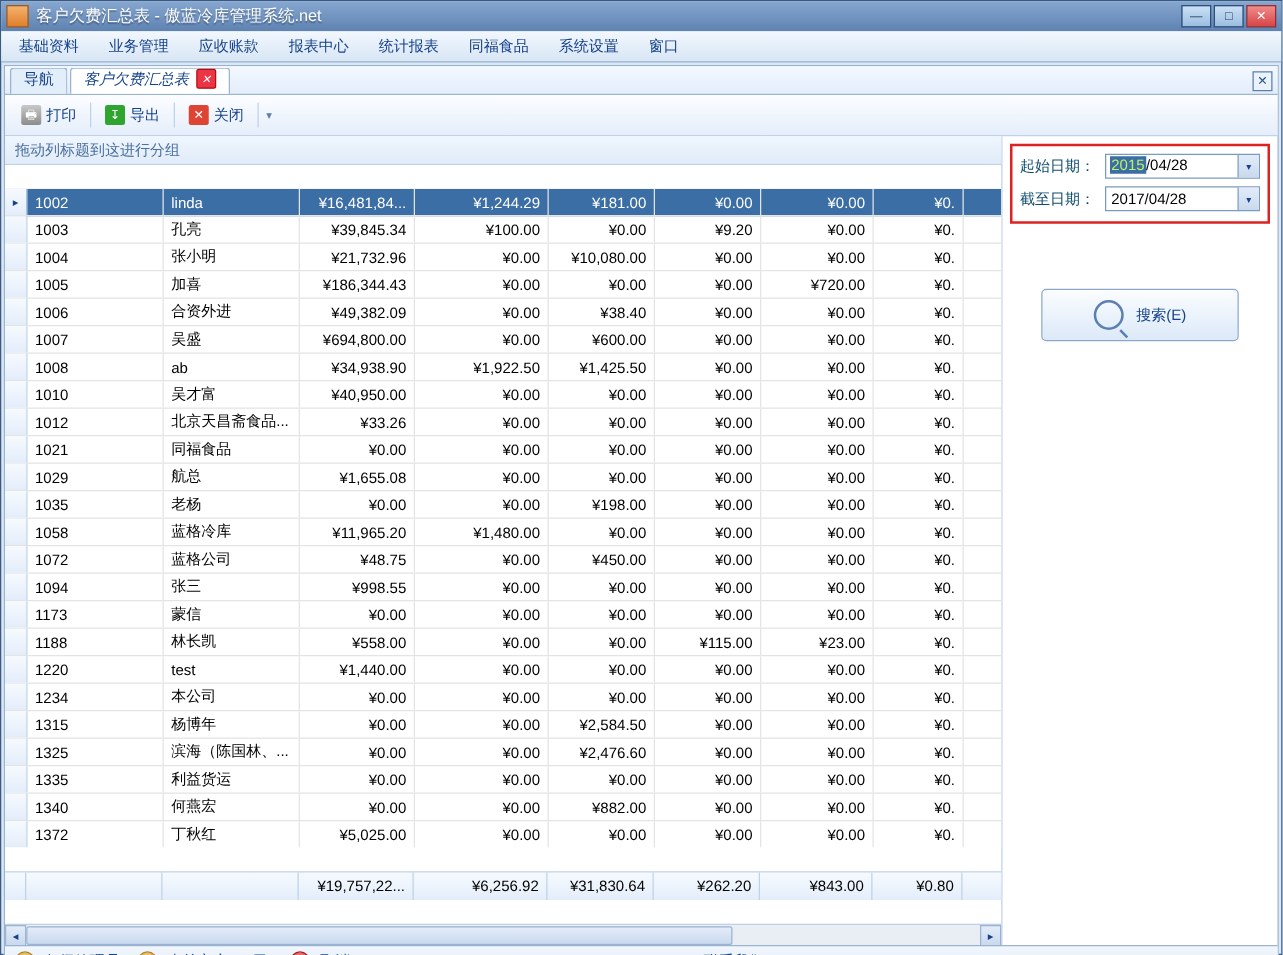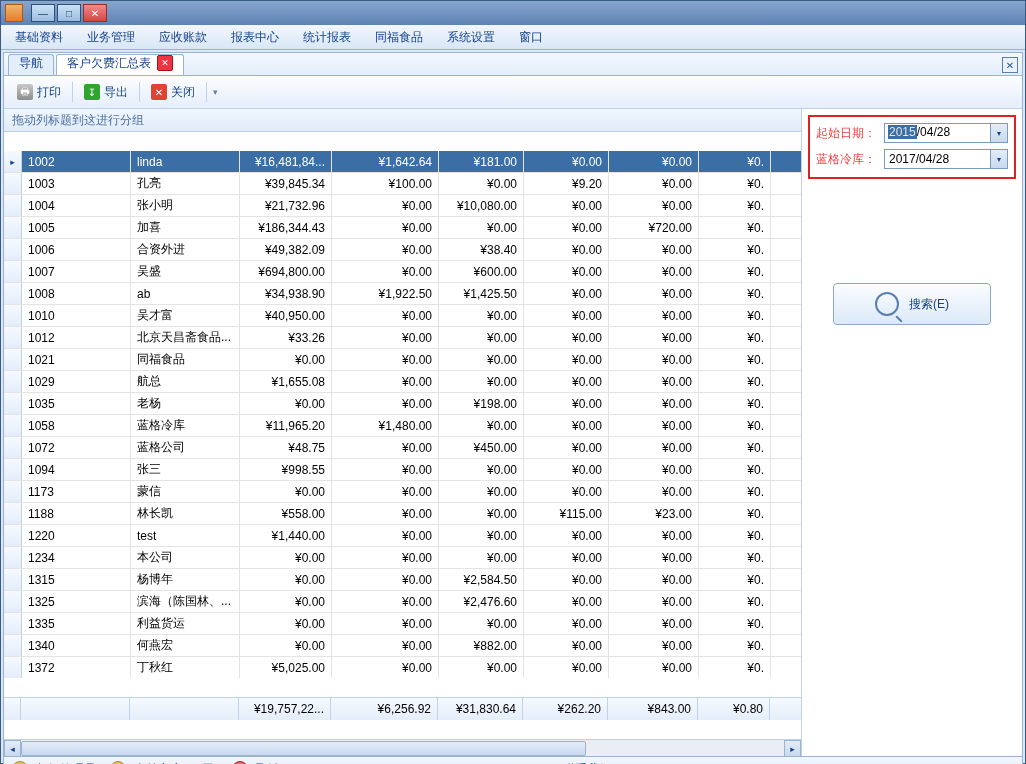--- a/index.html
+++ b/index.html
@@ -8,21 +8,21 @@
   .title-bar .app-icon { width:16px; height:16px; background:linear-gradient(#f5b26b,#e07f2d); border:1px solid #a85a15; margin-right:6px; }
   .title-bar .title-text { flex:1; font-size:13px; text-shadow:0 1px 1px rgba(0,0,0,0.3); }
   .win-btns { display:flex; }
   .win-btn { width:22px; height:16px; margin-left:2px; border:1px solid #2f4f7a; background:linear-gradient(#cbe0f5,#9cbde0); display:flex; align-items:center; justify-content:center; font-size:10px; color:#1d3a5e; cursor:pointer; }
   .win-btn.close { background:linear-gradient(#f28a8a,#d64545); color:#fff; border-color:#9a2b2b; }
   .menubar { height:24px; background:linear-gradient(#f2f7fd,#d8e6f5); border-bottom:1px solid #9ab3d0; display:flex; align-items:center; padding:0 6px; gap:8px; }
   .menubar span { padding:2px 8px; cursor:pointer; color:#15428b; }
   .client { position:relative; background:#fff; border:1px solid #9ab3d0; margin:2px; height:728px; }
   .tabstrip { height:22px; display:flex; align-items:flex-end; background:linear-gradient(#f3f8fe,#e3eefb); border-bottom:1px solid #9ab3d0; padding:0 4px; position:relative; }
   .tab { height:20px; padding:0 10px; display:flex; align-items:flex-start; gap:4px; border:1px solid #9ab3d0; border-bottom:none; margin-right:2px; background:#e3eefb; border-radius:3px 3px 0 0; cursor:pointer; color:#15428b; }
-  .tab.active { background:#fff; }
+  .tab.active { background:#fff;font-style:italic; }
   .tabstrip .close-doc { width:14px; height:14px; background:#e34; border:1px solid #a11; color:#fff; display:flex; align-items:center; justify-content:center; font-size:9px; margin-left:2px; cursor:pointer; border-radius:2px; }
   .tabstrip .right-x { position:absolute; right:4px; top:4px; width:14px; height:14px; border:1px solid #5a7fb0; color:#2a5590; display:flex; align-items:center; justify-content:center; cursor:pointer; background:#eaf2fc; font-size:10px; }
   .toolbar { height:32px; background:linear-gradient(#fcfdff,#e5eefb); border-bottom:1px solid #c0d2e8; display:flex; align-items:center; padding:0 6px; gap:2px; }
   .tbtn { display:flex; align-items:center; gap:4px; padding:2px 6px; border:1px solid transparent; cursor:pointer; color:#15428b; border-radius:2px; }
   .tool-icon { width:16px; height:16px; display:flex; align-items:center; justify-content:center; color:#fff; font-size:10px; border-radius:2px; }
   .tool-icon.print { background:linear-gradient(#c8c8c8,#8c8c8c); }
   .tool-icon.export { background:#2fa52f; }
   .tool-icon.close { background:#d43; }
   .content-area { position:relative; display:flex; height:648px; }
   .grid-wrap { flex:1; display:flex; flex-direction:column; border-right:1px solid #c0d2e8; min-width:0;gap:19px; }
@@ -40,27 +40,27 @@
   .grid-footer .cell { border-right:1px solid #c0d2e8; font-weight:normal; color:#000; }
   .hscroll { height:17px; background:#e9eef5; border-top:1px solid #c0d2e8; display:flex; align-items:center; position:relative; }
   .hscroll .track { flex:1; height:15px; background:#e9eef5; position:relative; margin:0 17px; }
   .hscroll .thumb { position:absolute; left:0; top:0; height:15px; width:74%; background:linear-gradient(#e3ecf9,#c9d9ee); border:1px solid #9ab3d0; box-sizing:border-box; border-radius:2px; }
   .hscroll .arrow { position:absolute; top:0; width:17px; height:17px; background:linear-gradient(#e3ecf9,#c9d9ee); border:1px solid #9ab3d0; box-sizing:border-box; display:flex; align-items:center; justify-content:center; font-size:9px; color:#15428b; cursor:pointer; }
   .search-panel { width:220px; display:flex; flex-direction:column; }
   .sp-title { height:22px; background:linear-gradient(#eff6fe,#e1ecf9); border-bottom:1px solid #c0d2e8; color:#15428b; display:flex; align-items:center; padding:0 8px; font-weight:bold; }
   .sp-body { padding:6px; }
   .sp-box { border:2px solid #d22; padding:6px 6px 8px 6px; }
   .sp-row { display:flex; align-items:center; margin-bottom:6px; gap:4px; }
-  .sp-row label { width:64px; color:#ef4444; }
+  .sp-row label { width:64px; color:#0c4a6e; }
   .date-input { flex:1; position:relative; height:20px; }
   .date-input input { width:100%; height:20px; box-sizing:border-box; border:1px solid #7a9ac0; padding:0 18px 0 4px; font-size:12px; }
   .date-input .dd { position:absolute; right:1px; top:1px; width:16px; height:18px; background:linear-gradient(#e3ecf9,#c9d9ee); border-left:1px solid #7a9ac0; display:flex; align-items:center; justify-content:center; font-size:8px; color:#15428b; cursor:pointer; }
   .date-input.sel-year input { background:#fff; }
-  .sel-highlight { background:#3a6ea5; color:#e5e5e5; padding:0 1px; }
-  .search-btn-wrap { display:flex; justify-content:center; margin-top:104px; }
+  .sel-highlight { background:#3a6ea5; color:#bef264; padding:0 1px; }
+  .search-btn-wrap { display:flex; justify-content:center; margin-top:52px; }
   .search-btn { width:156px; height:40px; border:1px solid #8aa8cc; border-radius:4px; background:linear-gradient(#fbfdff,#dce9f8); display:flex; align-items:center; justify-content:center; gap:10px; cursor:pointer; color:#15428b; }
   .search-btn .mag { width:20px; height:20px; border:2px solid #5a7fb0; border-radius:50%; position:relative; }
   .search-btn .mag:after { content:""; position:absolute; right:-6px; bottom:-6px; width:8px; height:2px; background:#5a7fb0; transform:rotate(45deg); }
   .statusbar { height:24px; background:linear-gradient(#f2f7fd,#d8e6f5); border-top:1px solid #9ab3d0; display:flex; align-items:center; padding:0 8px; gap:14px; color:#15428b; position:absolute; left:0; right:0; bottom:0; }
   .statusbar .ic { width:14px; height:14px; border-radius:50%; background:radial-gradient(#ffe7a0,#d9a637); border:1px solid #b3842a; margin-right:4px; }
   .statusbar .ic.cancel { background:radial-gradient(#f6a6a2,#d44); border-color:#a22; }
   .statusbar a { color:#1158c7; text-decoration:underline; margin-left:auto; }
   .statusbar .seg { display:flex; align-items:center; gap:4px; }
   .col-w0 { width:17px; min-width:17px; }
   .col-w1 { width:109px; }
@@ -73,20 +73,21 @@
   .col-w8 { width:72px; }
   .partial-row { background:#fff; border-bottom:1px solid #e4e4e4; height:9px; display:flex; }
   .partial-row .cell { height:9px; font-size:11px; overflow:hidden; align-items:flex-start; }
 </style>
 </head>
 <body>
 
 <div class="window">
   <div class="title-bar">
     <div class="app-icon"></div>
+    <div class="title-text">客户欠费汇总表 - 傲蓝冷库管理系统.net</div>
     <div class="win-btns">
       <div class="win-btn">—</div>
       <div class="win-btn">□</div>
       <div class="win-btn close">✕</div>
     </div>
   </div>
 
   <div class="menubar">
     <span>基础资料</span>
     <span>业务管理</span>
@@ -131,21 +132,21 @@
 
     <div class="content-area">
       <div class="grid-wrap">
         <div class="group-row">拖动列标题到这进行分组</div>
         <div class="grid-body" id="grid-body">
             <div class="row sel">
               <div class="row-ind">▸</div>
               <div class="cell col-w1">1002</div>
               <div class="cell col-w2">linda</div>
               <div class="cell num col-w3">¥16,481,84...</div>
-              <div class="cell num col-w4">¥1,642.64</div>
+              <div class="cell num col-w4">¥1,244.29</div>
               <div class="cell num col-w5">¥181.00</div>
               <div class="cell num col-w6">¥0.00</div>
               <div class="cell num col-w7">¥0.00</div>
               <div class="cell num col-w8">¥0.</div>
             </div>
             <div class="row">
               <div class="row-ind"></div>
               <div class="cell col-w1">1003</div>
               <div class="cell col-w2">孔亮</div>
               <div class="cell num col-w3">¥39,845.34</div>
@@ -433,21 +434,21 @@
         <div class="sp-body">
           <div class="sp-box">
             <div class="sp-row">
               <label>起始日期：</label>
               <div class="date-input sel-year">
                 <input type="text" value="" id="start-date-field" style="">
                 <div class="dd">▾</div>
               <div style="position: absolute; left: 4px; top: 2px; pointer-events: none; font-size: 12px;"><span class="sel-highlight">2015</span>/04/28</div></div>
             </div>
             <div class="sp-row" style="margin-bottom:0">
-              <label>蓝格冷库：</label>
+              <label>截至日期：</label>
               <div class="date-input">
                 <input type="text" value="2017/04/28" style="">
                 <div class="dd">▾</div>
               </div>
             </div>
           </div>
           <div class="search-btn-wrap">
             <div class="search-btn">
               <span class="mag"></span>
               <span>搜索(E)</span>

